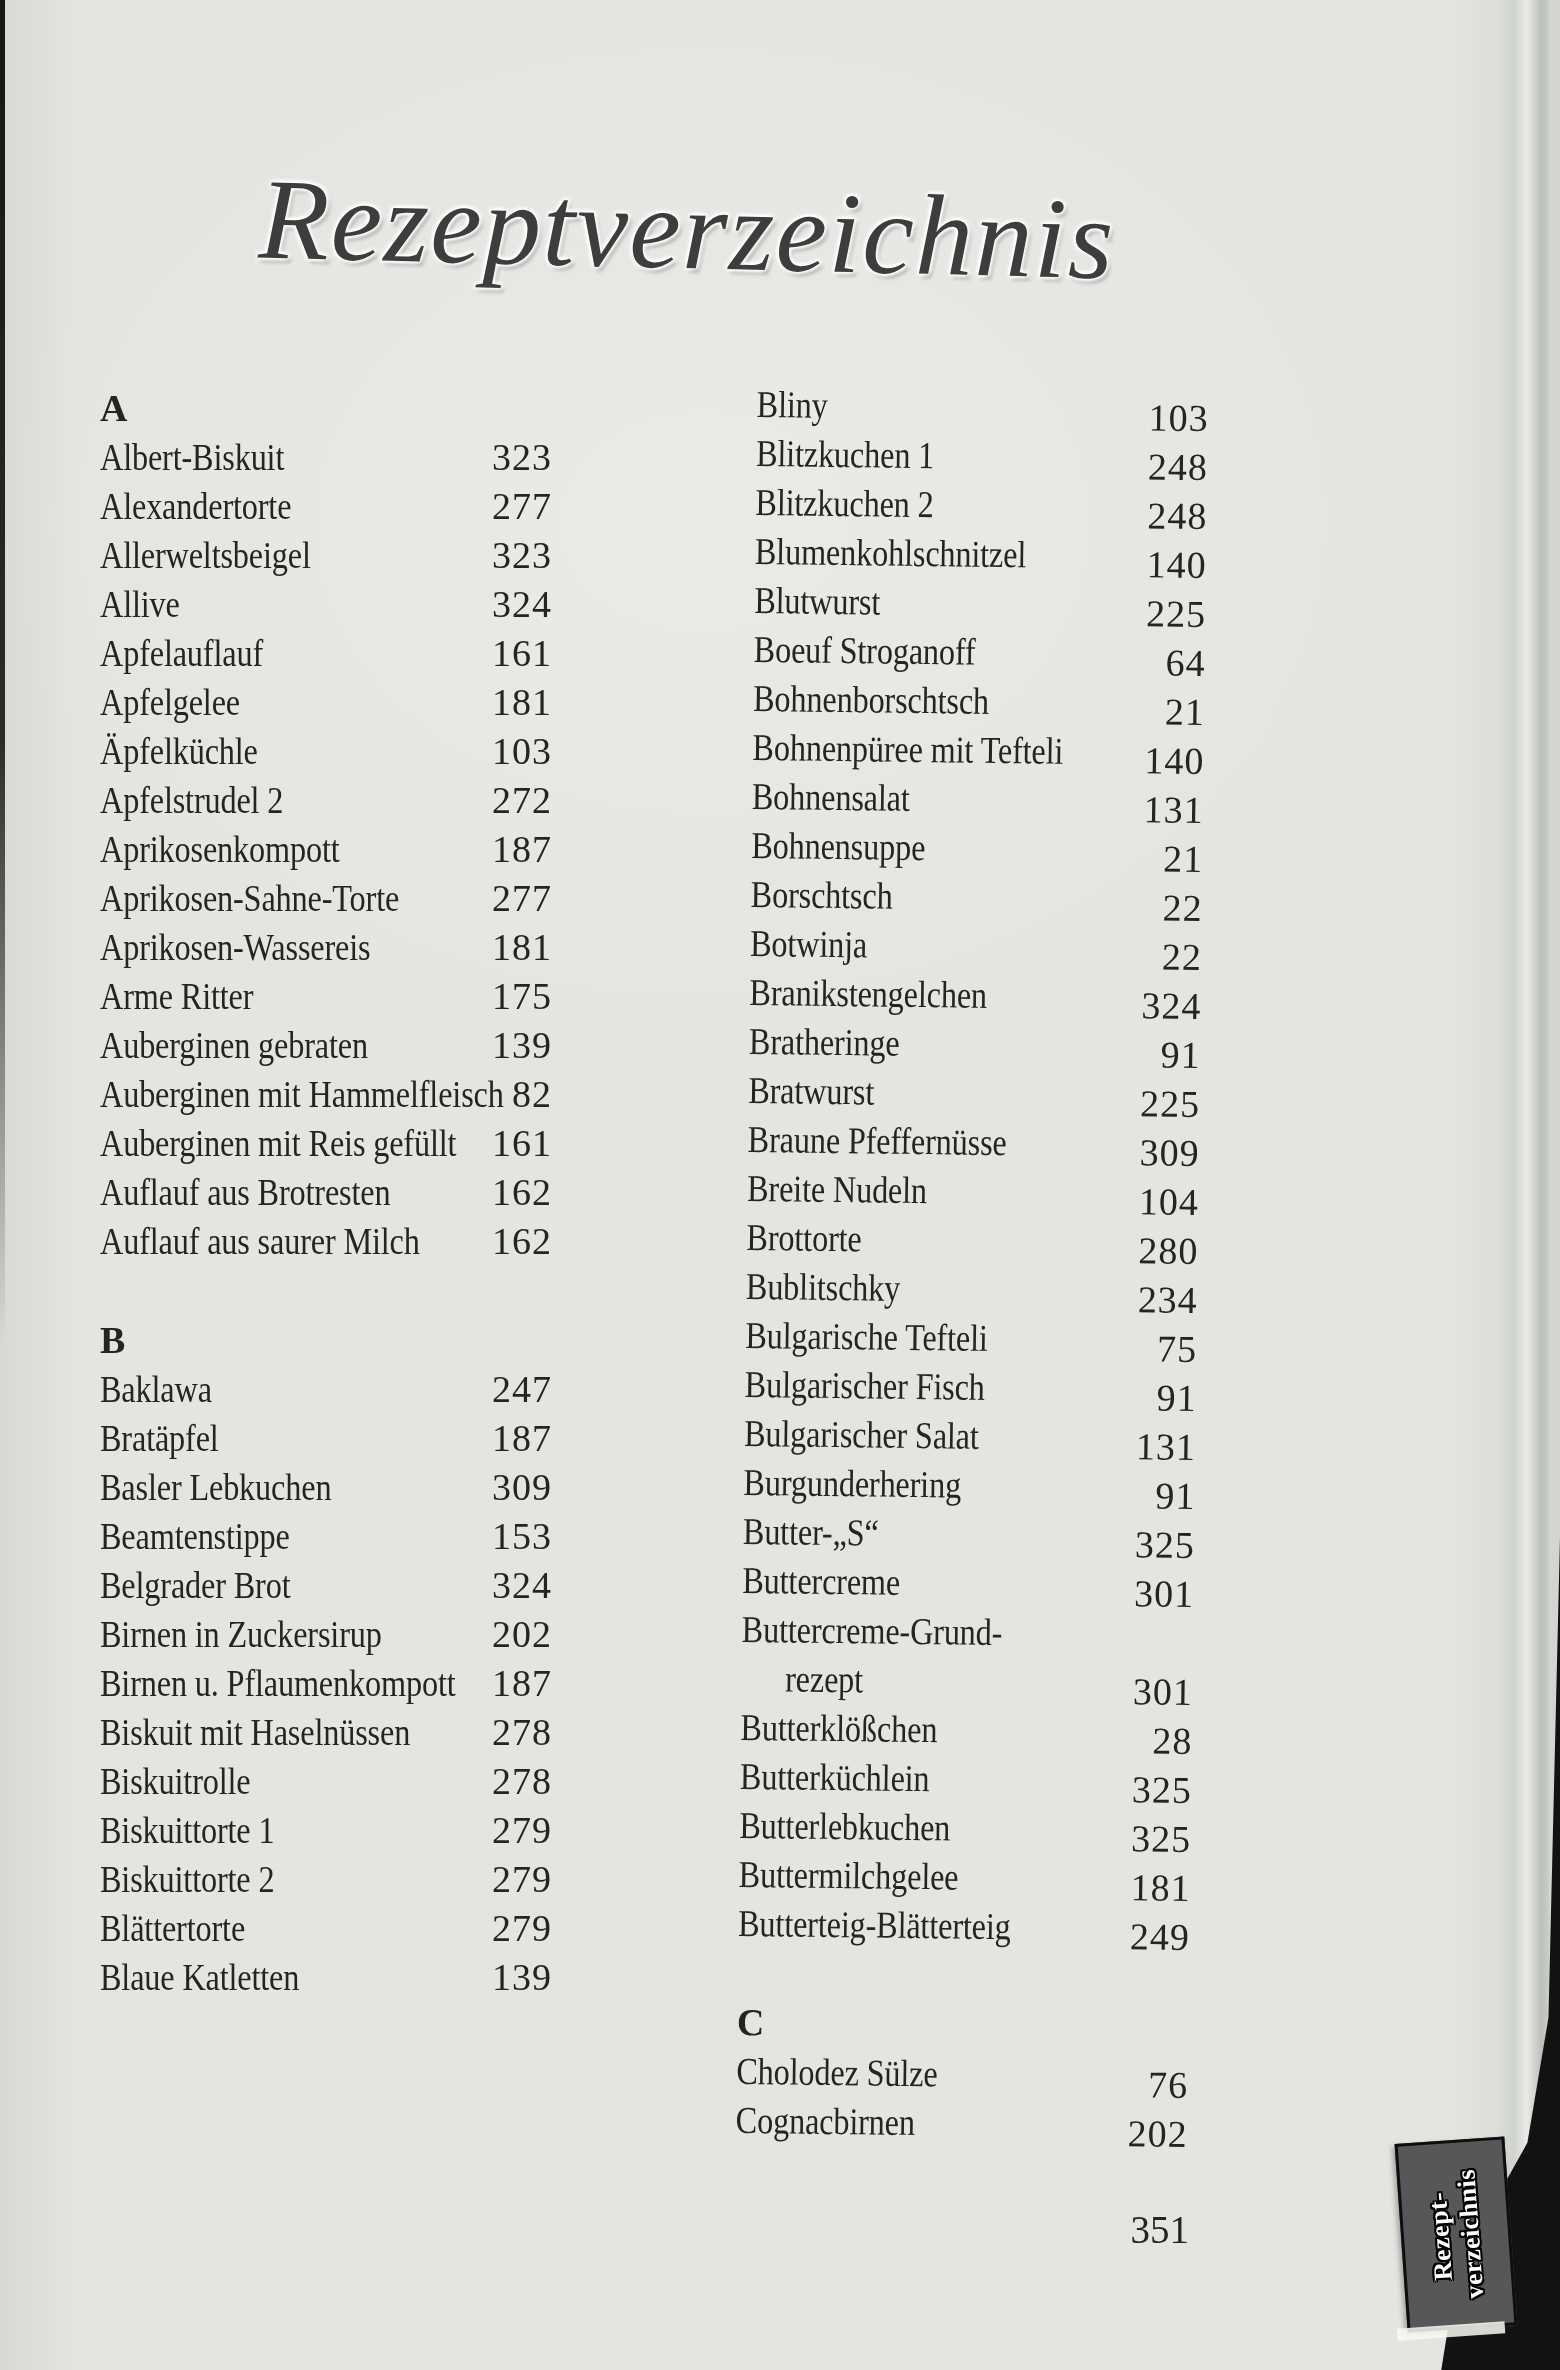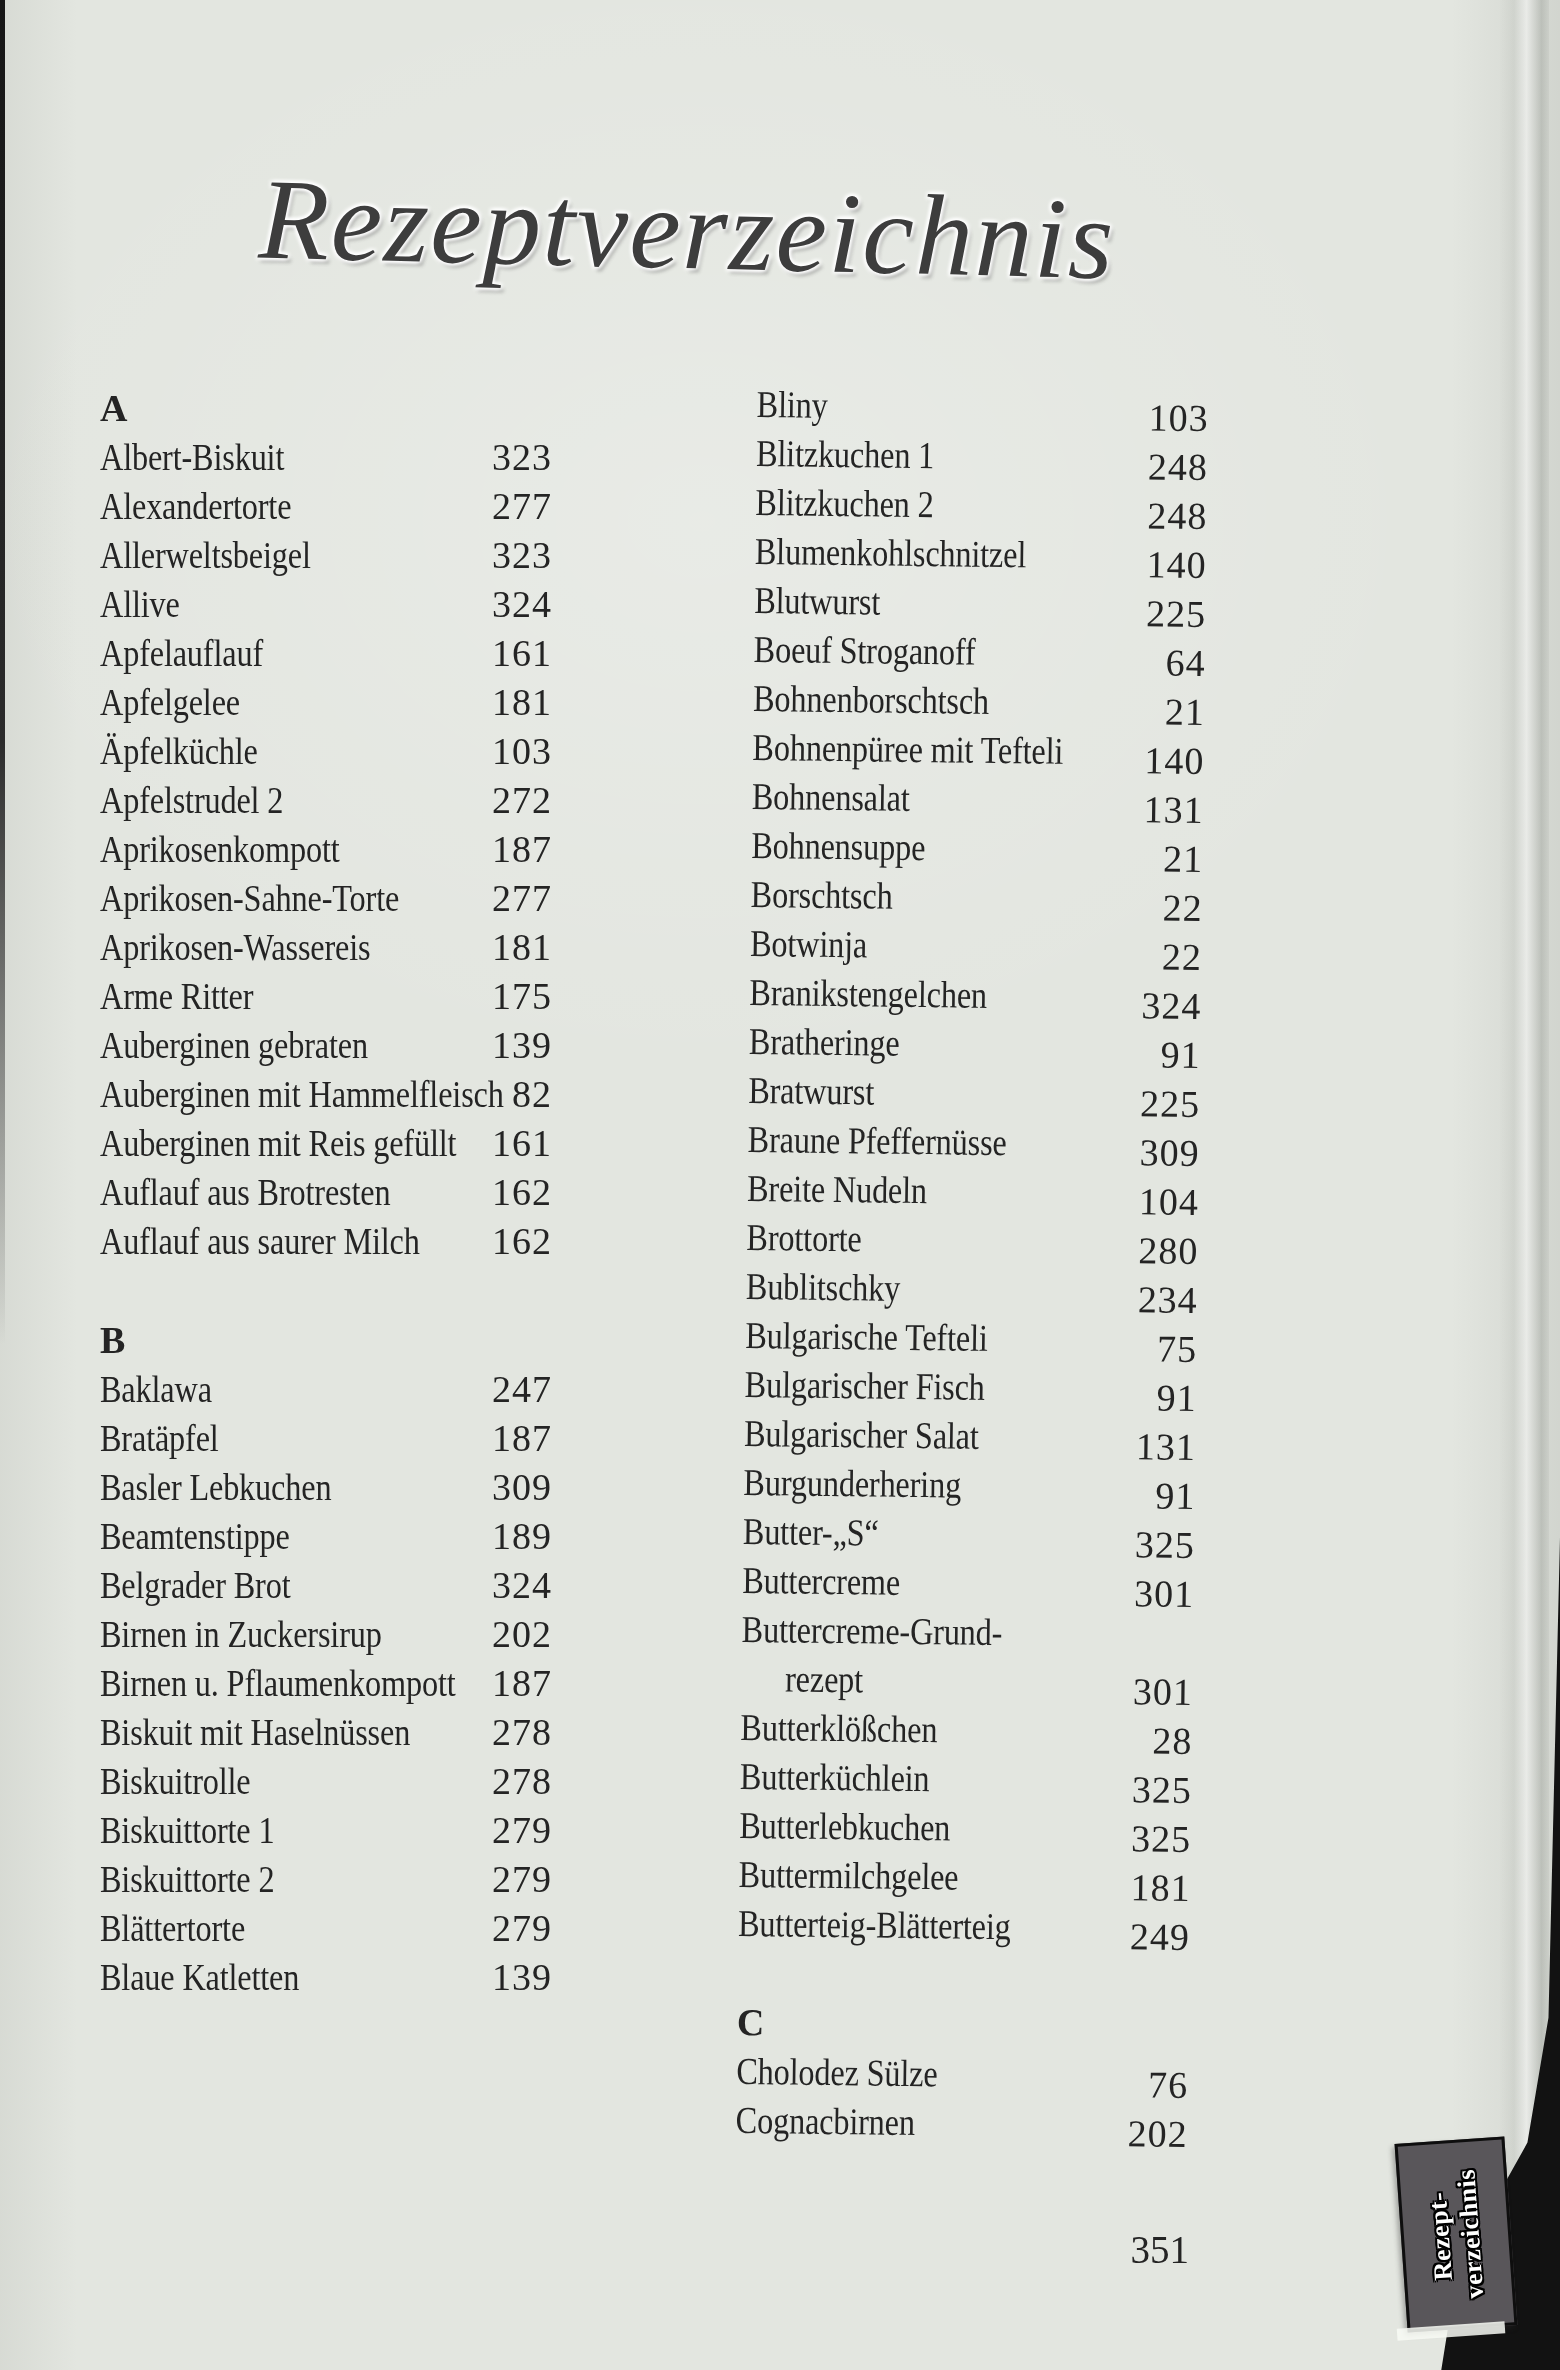--- a/index.html
+++ b/index.html
@@ -54,21 +54,21 @@
     display:inline-block;font-size:38px;letter-spacing:-0.2px;
     transform:scaleX(.85);transform-origin:0 60%;
   }
   .row .num{position:absolute;right:0;top:0;font-size:38px;letter-spacing:1px;}
   #col-1 .row .num{transform:translateY(8.6px);}
   .row.head{font-weight:bold;font-size:38px;}
   .row.gap{margin-top:50px;}
   .row.indent .lbl{margin-left:44px;}
   .pagenum{
     position:absolute;left:997px;top:2205px;width:192px;height:50px;
-    line-height:50px;text-align:right;font-size:39px;margin-top:20px;
+    line-height:50px;text-align:right;font-size:39px;
   }
   .tab{
     position:absolute;left:1401px;top:2140px;width:110px;height:189px;
     background:var(--tab-bg);border:3.8px solid var(--tab-border);box-sizing:border-box;
     transform:rotate(-4deg);
     box-shadow:-2.9px 2.9px 5.8px rgba(40,40,40,.35);
   }
   .tab-inner{position:absolute;inset:0;display:flex;align-items:center;justify-content:center;}
   .tab-text{
     transform:rotate(-90deg);text-align:center;
@@ -109,21 +109,21 @@
       <div class="row"><span class="lbl">Arme Ritter</span><span class="num">175</span></div>
       <div class="row"><span class="lbl">Auberginen gebraten</span><span class="num">139</span></div>
       <div class="row"><span class="lbl">Auberginen mit Hammelfleisch</span><span class="num">82</span></div>
       <div class="row"><span class="lbl">Auberginen mit Reis gefüllt</span><span class="num">161</span></div>
       <div class="row"><span class="lbl">Auflauf aus Brotresten</span><span class="num">162</span></div>
       <div class="row"><span class="lbl">Auflauf aus saurer Milch</span><span class="num">162</span></div>
       <div class="row head gap">B</div>
       <div class="row"><span class="lbl">Baklawa</span><span class="num">247</span></div>
       <div class="row"><span class="lbl">Bratäpfel</span><span class="num">187</span></div>
       <div class="row"><span class="lbl">Basler Lebkuchen</span><span class="num">309</span></div>
-      <div class="row"><span class="lbl">Beamtenstippe</span><span class="num">189</span></div>
+      <div class="row"><span class="lbl">Beamtenstippe</span><span class="num">153</span></div>
       <div class="row"><span class="lbl">Belgrader Brot</span><span class="num">324</span></div>
       <div class="row"><span class="lbl">Birnen in Zuckersirup</span><span class="num">202</span></div>
       <div class="row"><span class="lbl">Birnen u. Pflaumenkompott</span><span class="num">187</span></div>
       <div class="row"><span class="lbl">Biskuit mit Haselnüssen</span><span class="num">278</span></div>
       <div class="row"><span class="lbl">Biskuitrolle</span><span class="num">278</span></div>
       <div class="row"><span class="lbl">Biskuittorte 1</span><span class="num">279</span></div>
       <div class="row"><span class="lbl">Biskuittorte 2</span><span class="num">279</span></div>
       <div class="row"><span class="lbl">Blättertorte</span><span class="num">279</span></div>
       <div class="row"><span class="lbl">Blaue Katletten</span><span class="num">139</span></div>
     </div>

